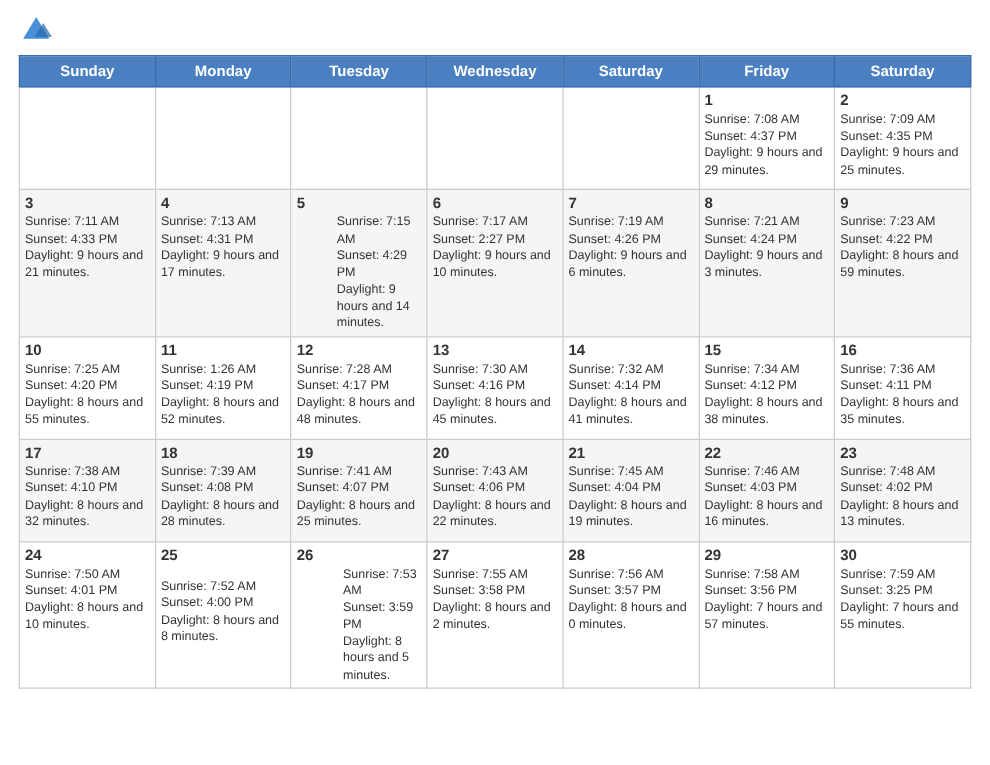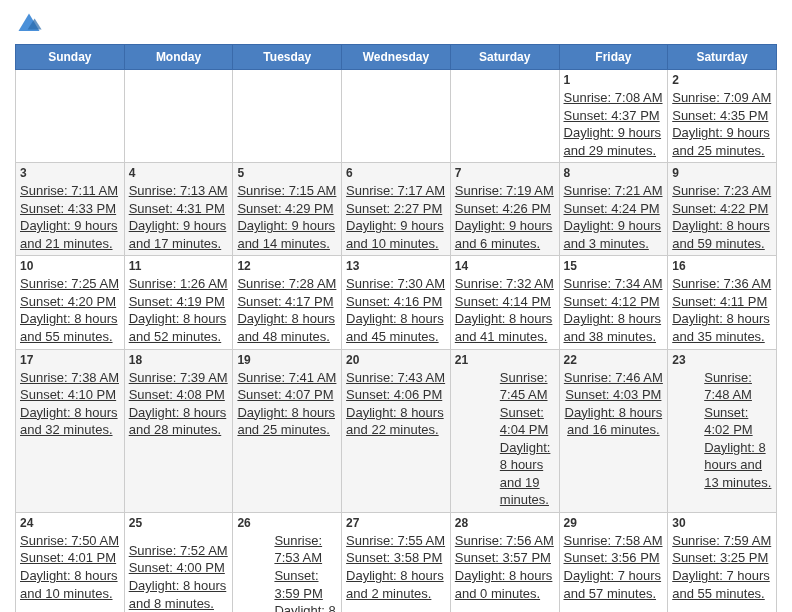--- a/index.html
+++ b/index.html
@@ -77,24 +77,23 @@
       background: #f5f5f5;
     }
     .day-number {
       font-size: 12px;
       font-weight: bold;
       color: #333;
       display: block;
       margin-bottom: 2px;
     }
     .day-info {
-      font-size: 13px;
+      font-size: 10px;
       color: #333;
       line-height: 1.35;
-      text-decoration: underline;
     }
     td.empty { background: #fff !important; }
   </style>
 </head>
 <body>
 
 <div class="page">
   <div class="header">
     <div class="logo">
       <svg class="logo-icon" viewBox="0 0 40 40">
@@ -152,21 +151,21 @@
 Daylight: 9 hours and 21 minutes.</div>
           </td>
           <td>
             <span class="day-number">4</span>
             <div class="day-info" style="white-space: pre-line;">Sunrise: 7:13 AM
 Sunset: 4:31 PM
 Daylight: 9 hours and 17 minutes.</div>
           </td>
           <td>
             <span class="day-number">5</span>
-            <div class="day-info" style="white-space: pre-line;">Sunrise: 7:15 AM
+            <div class="day-info" style="white-space: pre-line; margin-left: 32px;">Sunrise: 7:15 AM
 Sunset: 4:29 PM
 Daylight: 9 hours and 14 minutes.</div>
           </td>
           <td>
             <span class="day-number">6</span>
             <div class="day-info" style="white-space: pre-line;">Sunrise: 7:17 AM
 Sunset: 2:27 PM
 Daylight: 9 hours and 10 minutes.</div>
           </td>
           <td>
@@ -252,33 +251,33 @@
 Daylight: 8 hours and 25 minutes.</div>
           </td>
           <td>
             <span class="day-number">20</span>
             <div class="day-info" style="white-space: pre-line;">Sunrise: 7:43 AM
 Sunset: 4:06 PM
 Daylight: 8 hours and 22 minutes.</div>
           </td>
           <td>
             <span class="day-number">21</span>
-            <div class="day-info" style="white-space: pre-line; margin-left: 45px;">Sunrise: 7:45 AM
+            <div class="day-info" style="white-space: pre-line;">Sunrise: 7:45 AM
 Sunset: 4:04 PM
 Daylight: 8 hours and 19 minutes.</div>
           </td>
           <td>
             <span class="day-number">22</span>
-            <div class="day-info" style="white-space: pre-line; text-align: center;">Sunrise: 7:46 AM
+            <div class="day-info" style="white-space: pre-line;">Sunrise: 7:46 AM
 Sunset: 4:03 PM
 Daylight: 8 hours and 16 minutes.</div>
           </td>
           <td>
             <span class="day-number">23</span>
-            <div class="day-info" style="white-space: pre-line; margin-left: 32px;">Sunrise: 7:48 AM
+            <div class="day-info" style="white-space: pre-line;">Sunrise: 7:48 AM
 Sunset: 4:02 PM
 Daylight: 8 hours and 13 minutes.</div>
           </td>
         </tr>
         <tr>
           <td>
             <span class="day-number">24</span>
             <div class="day-info" style="white-space: pre-line;">Sunrise: 7:50 AM
 Sunset: 4:01 PM
 Daylight: 8 hours and 10 minutes.</div>

